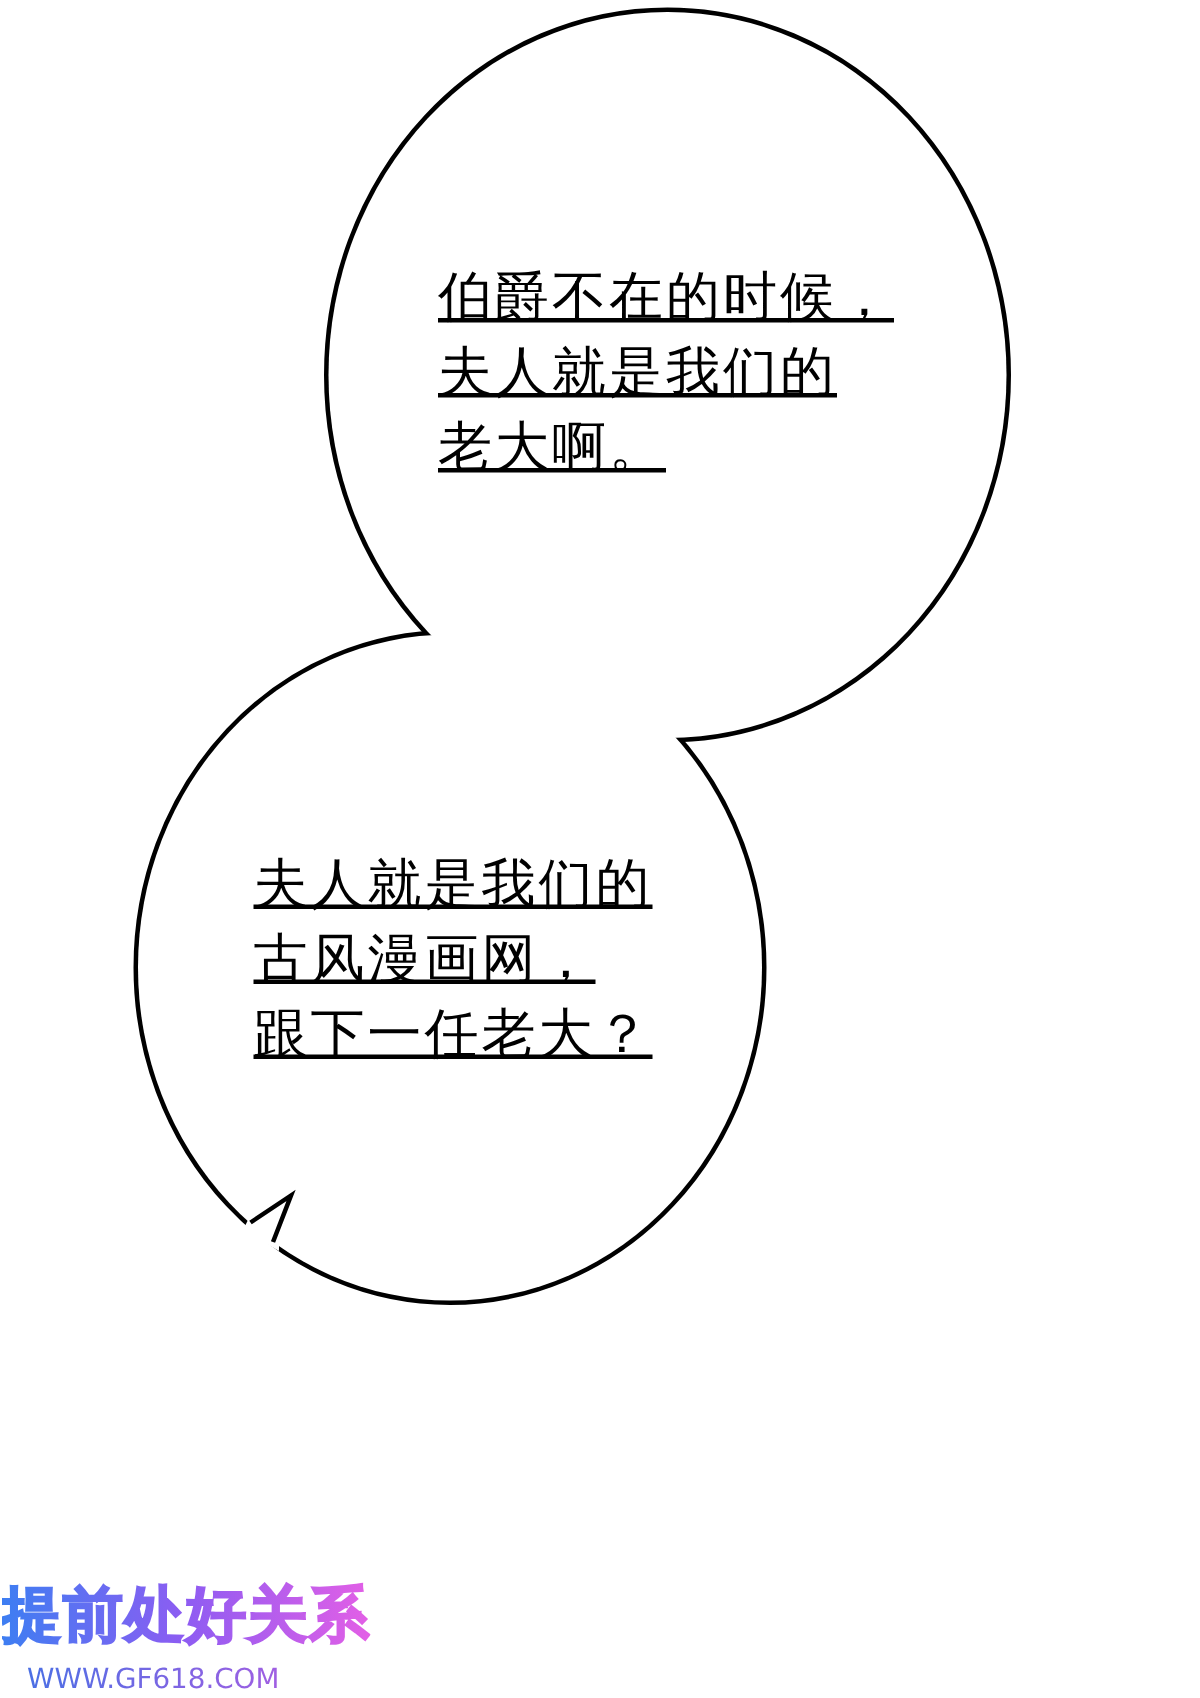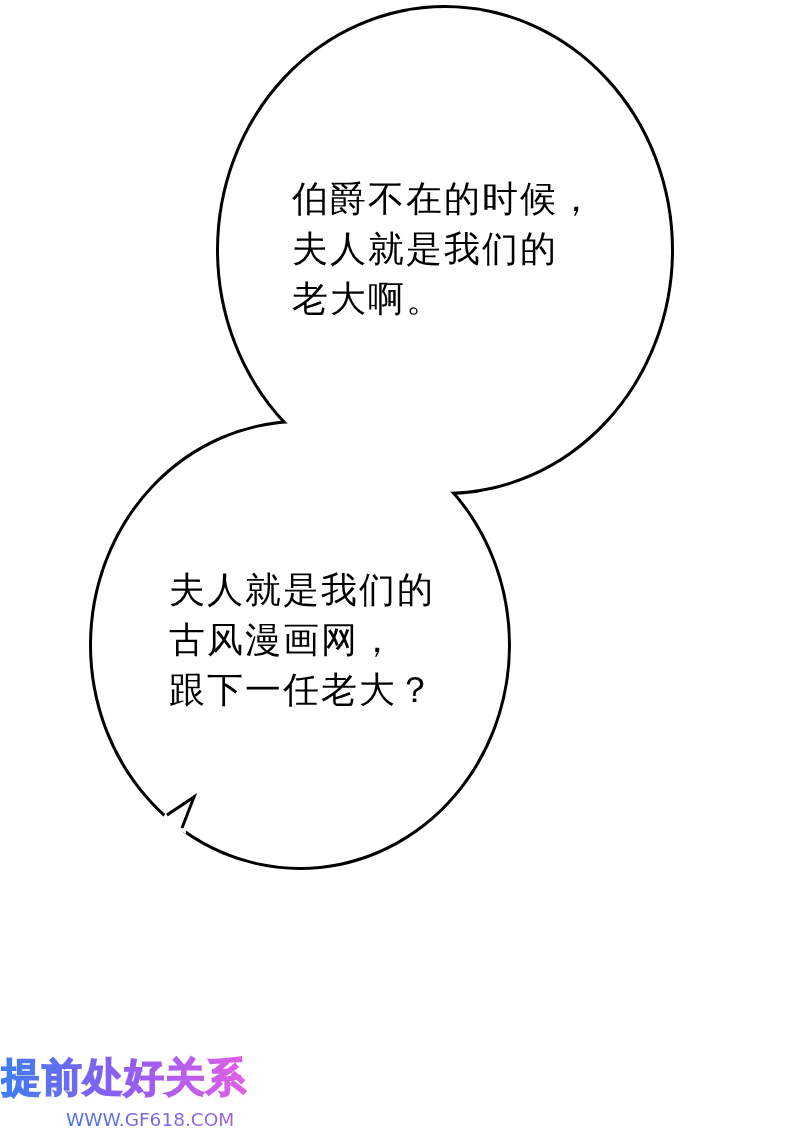--- a/index.html
+++ b/index.html
@@ -24,20 +24,21 @@
     position: absolute;
     left: 0; top: 0;
   }
   .bubble-text {
     position: absolute;
     color: var(--text-color, #000000);
     font-size: 36px;
     line-height: 50px;
     letter-spacing: 2px;
     white-space: nowrap;
+    text-decoration: underline;
   }
   .bubble-text .line {
     display: block;
     height: 50px;
   }
   #text-top { left: 292px; top: 174px; }
   #text-bottom { left: 169px; top: 565px; }
 
   .watermark {
     position: absolute;
@@ -66,21 +67,20 @@
     left: 18px;
     top: 59px;
     font-size: 18.5px;
     line-height: 22px;
     white-space: nowrap;
     font-family: "DejaVu Sans", "Liberation Sans", sans-serif;
     background: linear-gradient(90deg, var(--wm-u1, #4b6fe4), var(--wm-u2, #a05fe2));
     -webkit-background-clip: text;
     background-clip: text;
     color: transparent;
-    margin-left: 48px;
   }
 </style>
 </head>
 <body>
 
 <div class="panel">
 
   <svg class="bubbles" width="800" height="1132" viewBox="0 0 800 1132">
 
     <g stroke="#000" stroke-width="6" fill="none">

